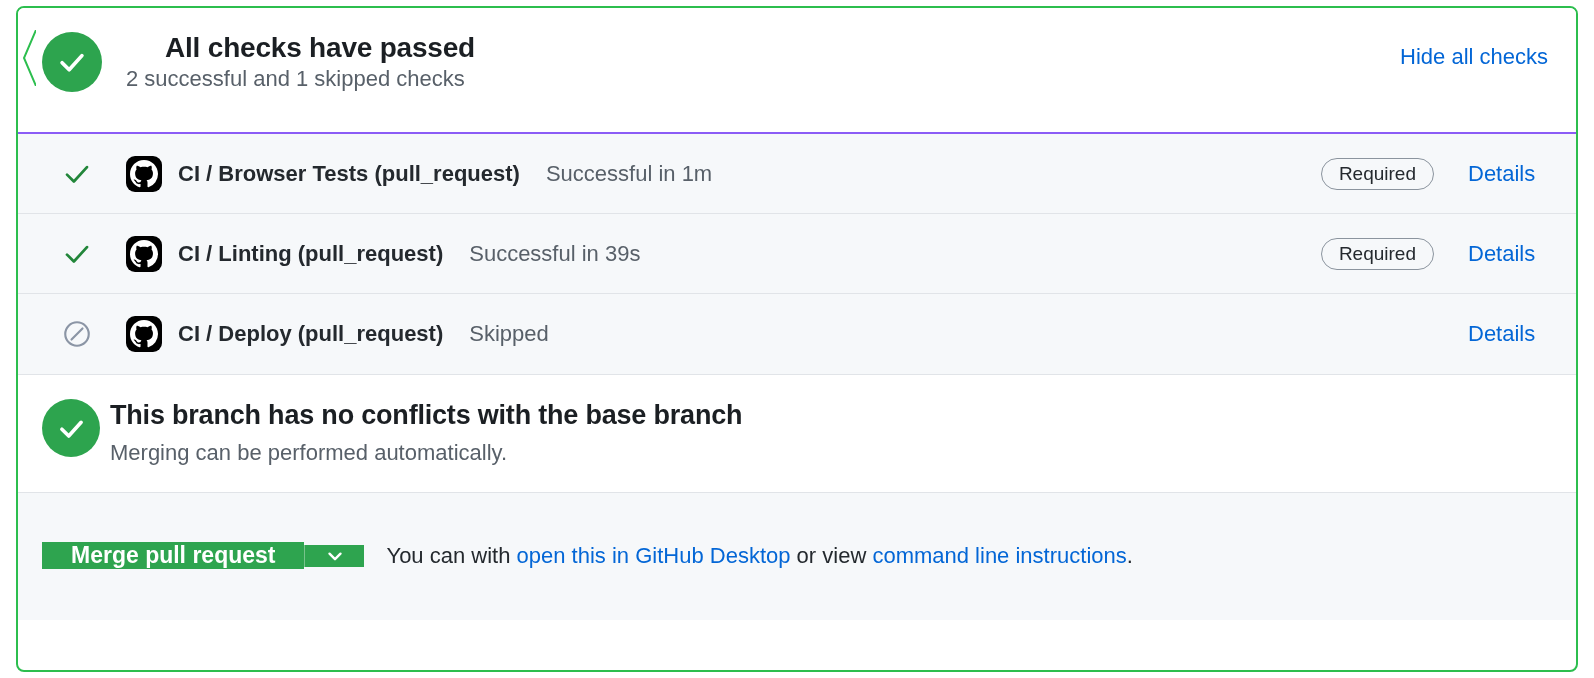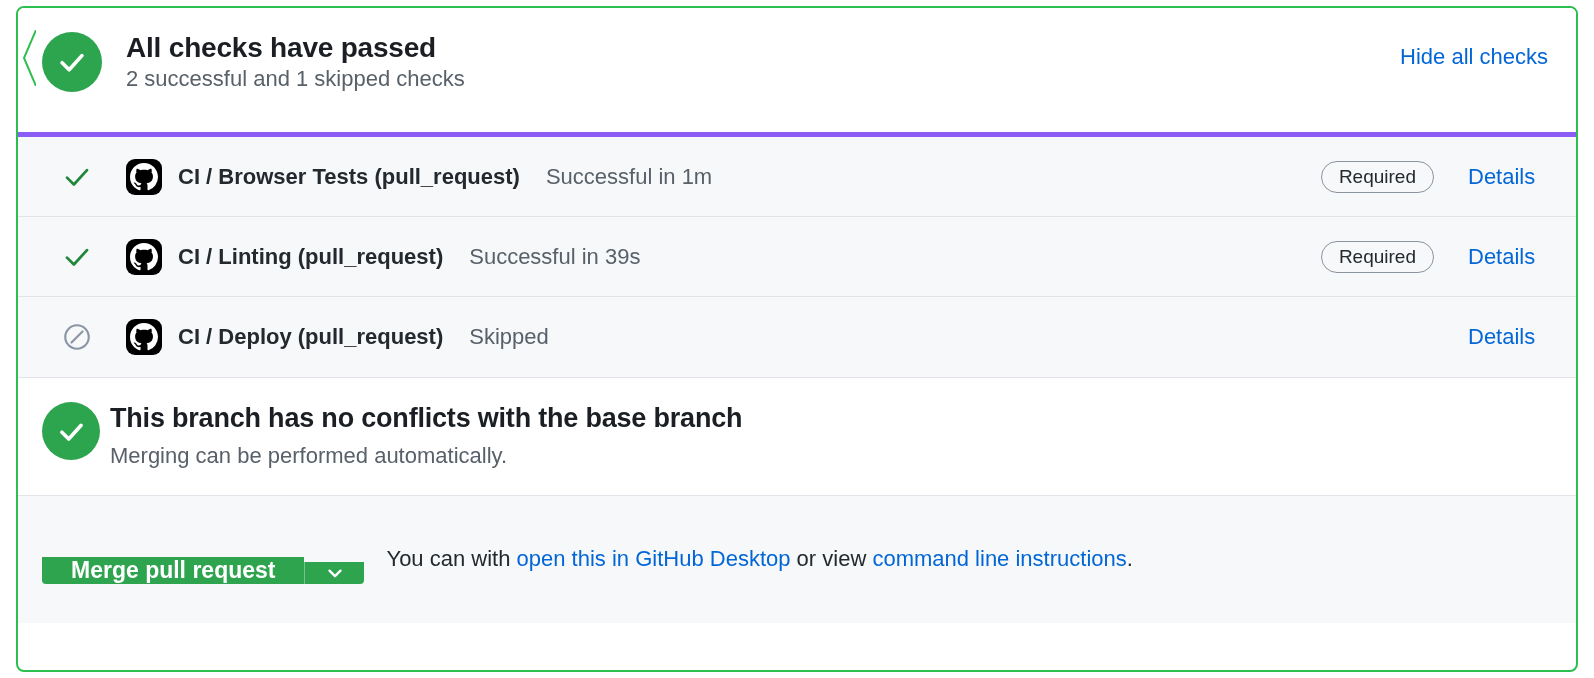--- a/index.html
+++ b/index.html
@@ -66,41 +66,42 @@
   .header-text {
     margin-left: 24px;
     padding-top: 2px;
   }
   .header-title {
     font-size: 28px;
     font-weight: bold;
     color: #1b1f23;
     line-height: 1.25;
     letter-spacing: -0.2px;
+    margin-left: 39px;
   }
   .header-sub {
     margin-top: 0;
     font-size: 22px;
     color: #586069;
     line-height: 1.3;
   }
   .header-action {
     position: absolute;
     right: 28px;
     top: 36px;
     font-size: 22px;
     color: #0366d6;
     cursor: pointer;
     white-space: nowrap;
   }
 
   
   .checks {
     background: #f6f8fa;
-    border-top: 5px solid #8b5cf6;
+    border-top: 2px solid #8b5cf6;
   }
   .check-row {
     display: flex;
     align-items: center;
     height: 80px;
     padding: 0 26px 0 44px;
     border-bottom: 1px solid #e1e4e8;
     position: relative;
   }
   .check-row:last-child { border-bottom: none; }
@@ -190,21 +191,21 @@
   .footer {
     background: #f6f8fa;
     border-top: 1px solid #e1e4e8;
     display: flex;
     align-items: center;
     padding: 22px 24px 24px 24px;
     height: 128px;
   }
   .merge-btn-group {
     display: flex;
-    align-items: flex-end;
+    align-items: center;
     height: 50px;
     border-radius: 4px;
     overflow: hidden;
     flex: 0 0 auto;
   }
   .merge-btn {
     background: #2ea44f;
     color: #ffffff;
     font-size: 23px;
     font-weight: bold;

